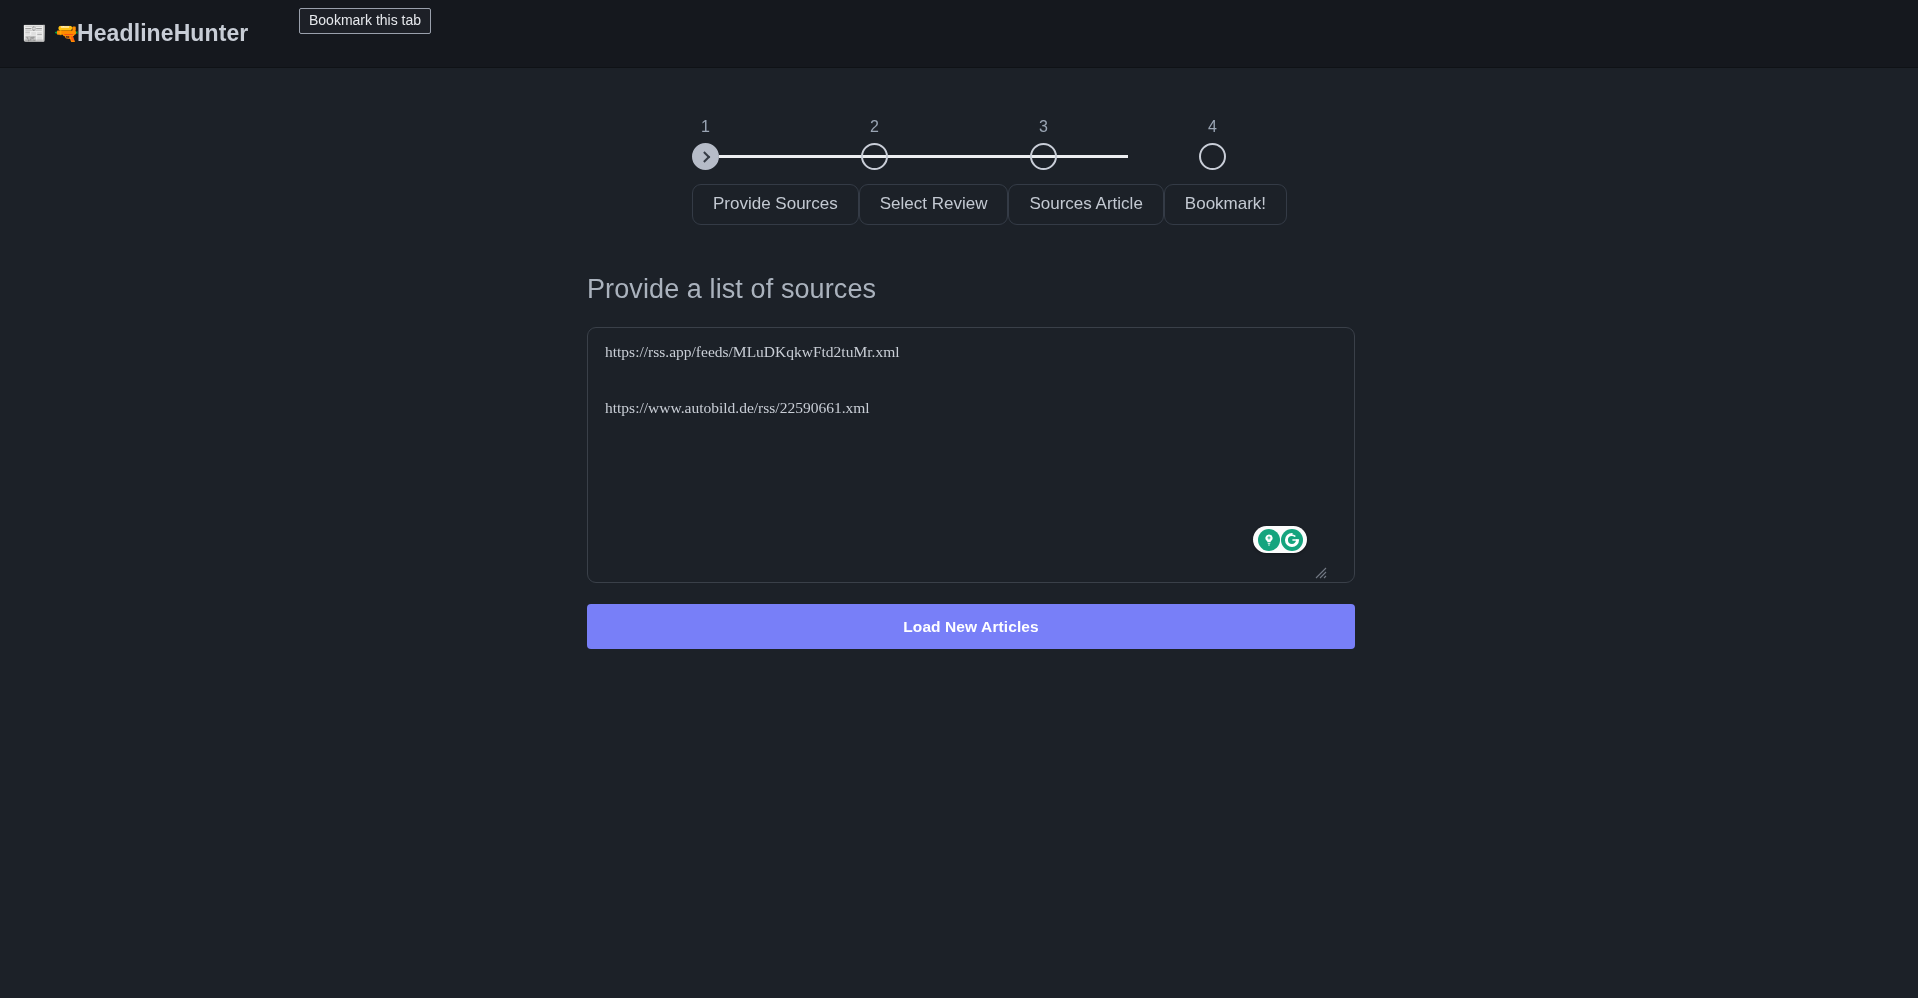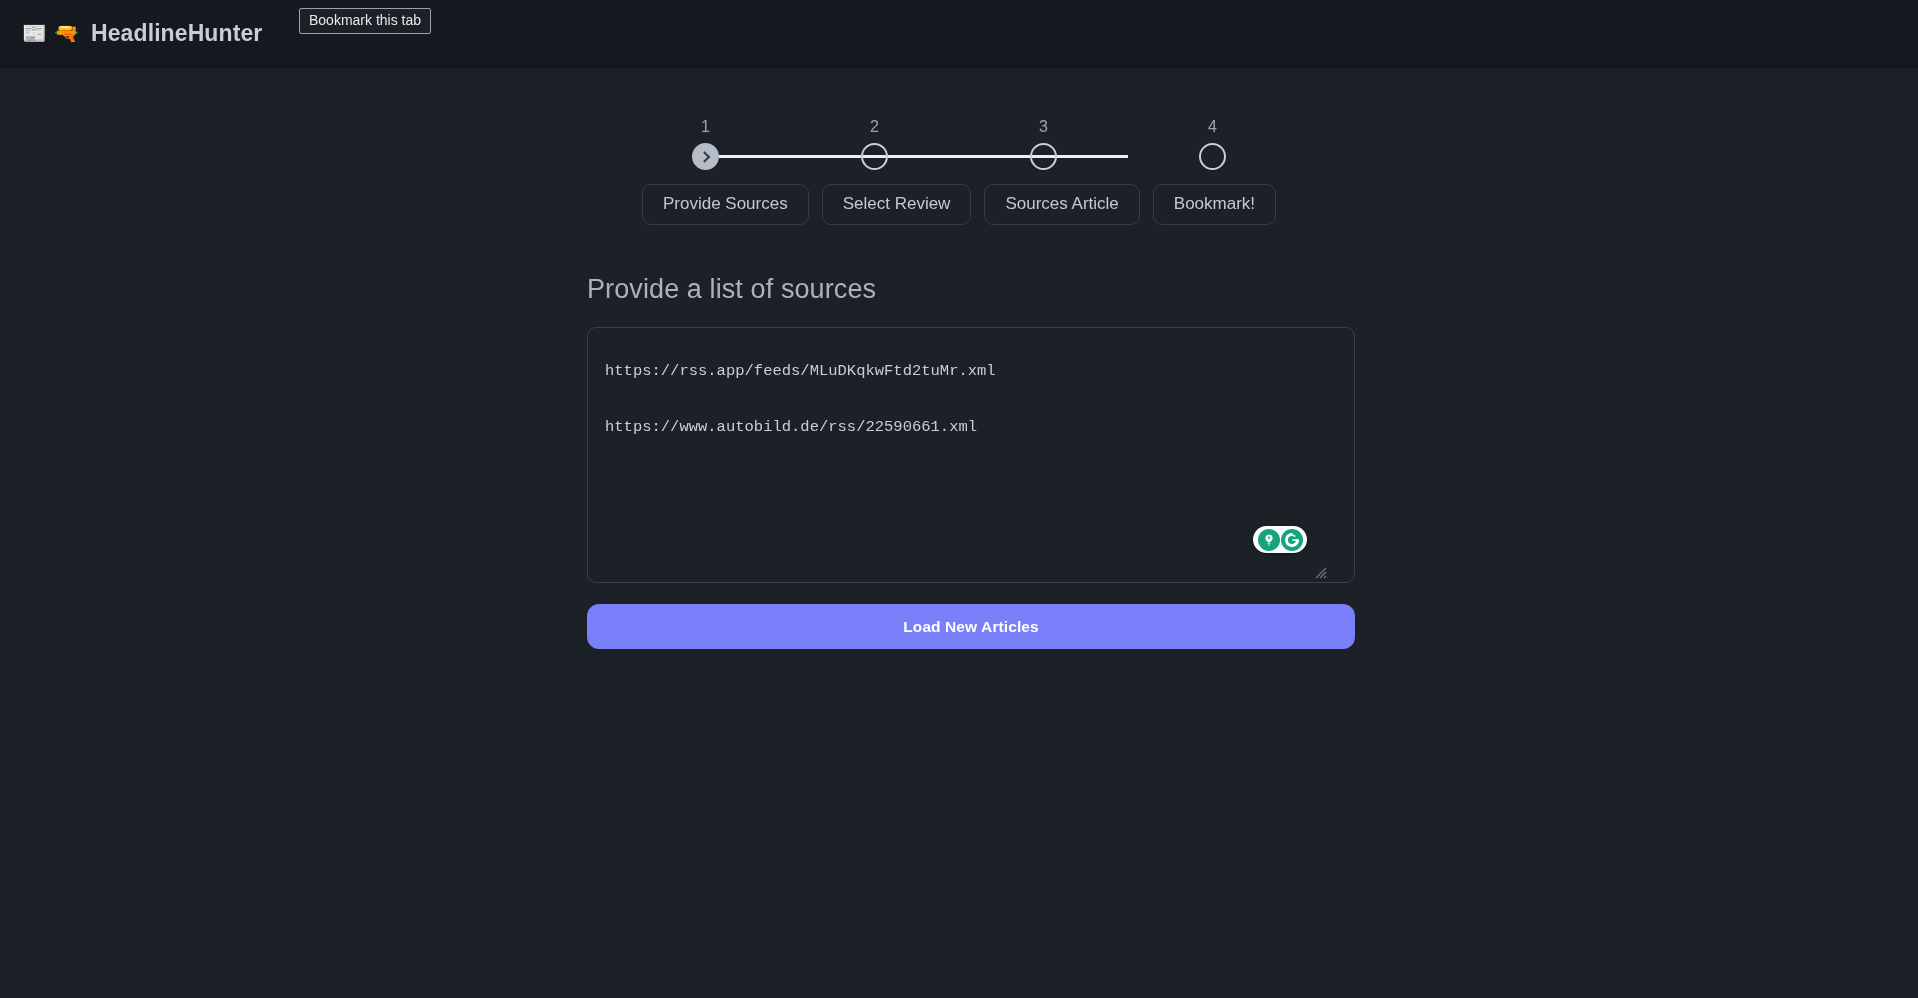--- a/index.html
+++ b/index.html
@@ -31,21 +31,20 @@
   }
   .favicon-news, .favicon-gun {
     display: inline-block;
     width: 23px; height: 23px;
     font-size: 20px;
     line-height: 23px;
     text-align: center;
     filter: saturate(1.05);
   }
   .tab-title {
-    margin-left: 14px;
     font-size: 23px;
     font-weight: 700;
     color: #c8cdd6;
     letter-spacing: 0.1px;
     white-space: nowrap;
   }
   .tooltip {
     position: absolute;
     left: 299px;
     top: 8px;
@@ -122,22 +121,21 @@
     background: #eceef1;
     top: 37px;
     z-index: 1;
   }
   .c1 { left: 27px;  right: 370px; }
   .c2 { left: 163px; right: 234px; }
   .c3 { left: 299px; right: 98px;  }
 
   .step-labels {
     display: flex;
-    justify-content: center;
-    gap: 13px;
+    justify-content: flex-start;
     margin-top: 14px;
   }
   .step-pill {
     border: 1px solid #343b46;
     border-radius: 9px;
     padding: 9px 20px 11px 20px;
     color: #c3c9d2;
     font-size: 17px;
     line-height: 19px;
     background: transparent;
@@ -163,22 +161,22 @@
   }
   .sources-textarea {
     width: 768px;
     height: 256px;
     background: #1c2128;
     border: 1px solid #3a4049;
     border-radius: 9px;
     color: #c9ced6;
     font-size: 15.5px;
     line-height: 28px;
-    font-family: Liberation Mono, monospace;
-    padding: 29px 17px 17px 17px;
+    font-family: Liberation Serif, serif;
+    padding: 10px 17px 17px 17px;
     resize: none;
     outline: none;
     display: block;
   }
   .resize-grip {
     position: absolute;
     right: 4px; bottom: 4px;
     width: 13px; height: 13px;
     pointer-events: none;
     opacity: 0.75;
@@ -218,21 +216,21 @@
     font-family: "DejaVu Sans", sans-serif;
   }
 
   .load-button {
     width: 768px;
     margin-top: 21px;
     height: 45px;
     background: #787ff8;
     color: #ffffff;
     border: none;
-    border-radius: 12px;
+    border-radius: 4px;
     font-size: 15.5px;
     font-weight: 700;
     font-family: "Liberation Sans", sans-serif;
     cursor: pointer;
     display: block;
     letter-spacing: 0.1px;
   }
 </style>
 </head>
 <body>

